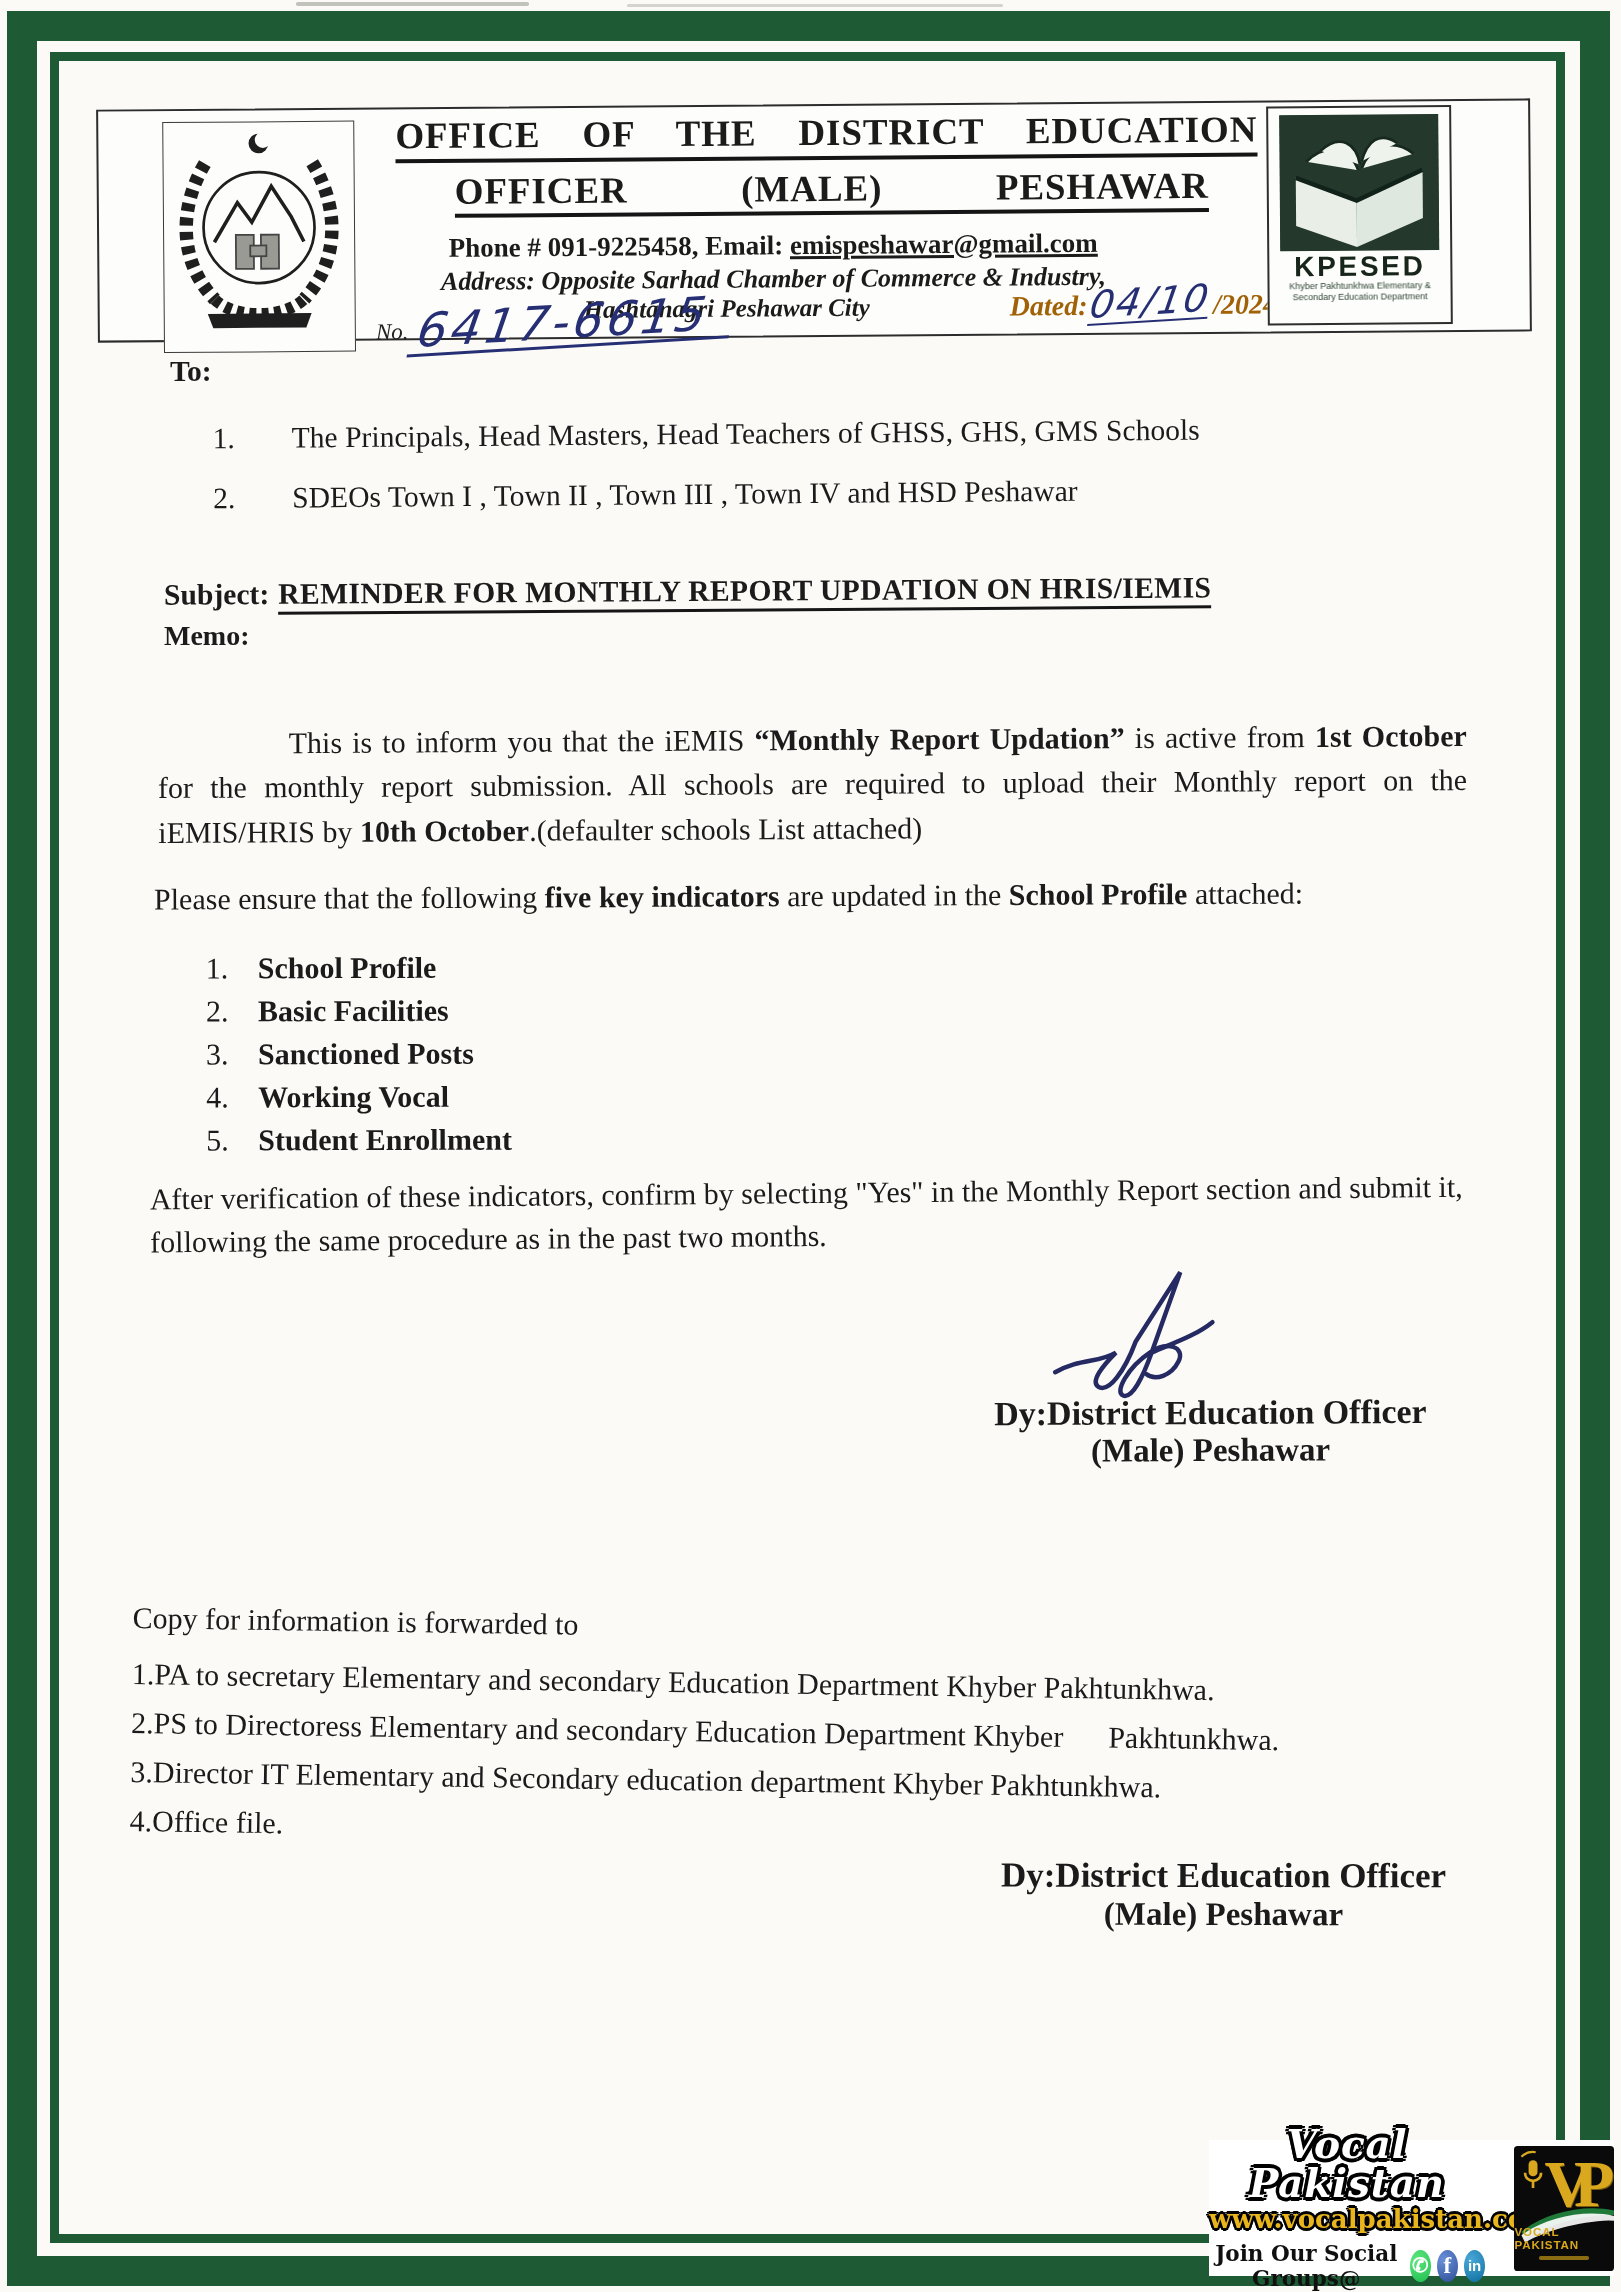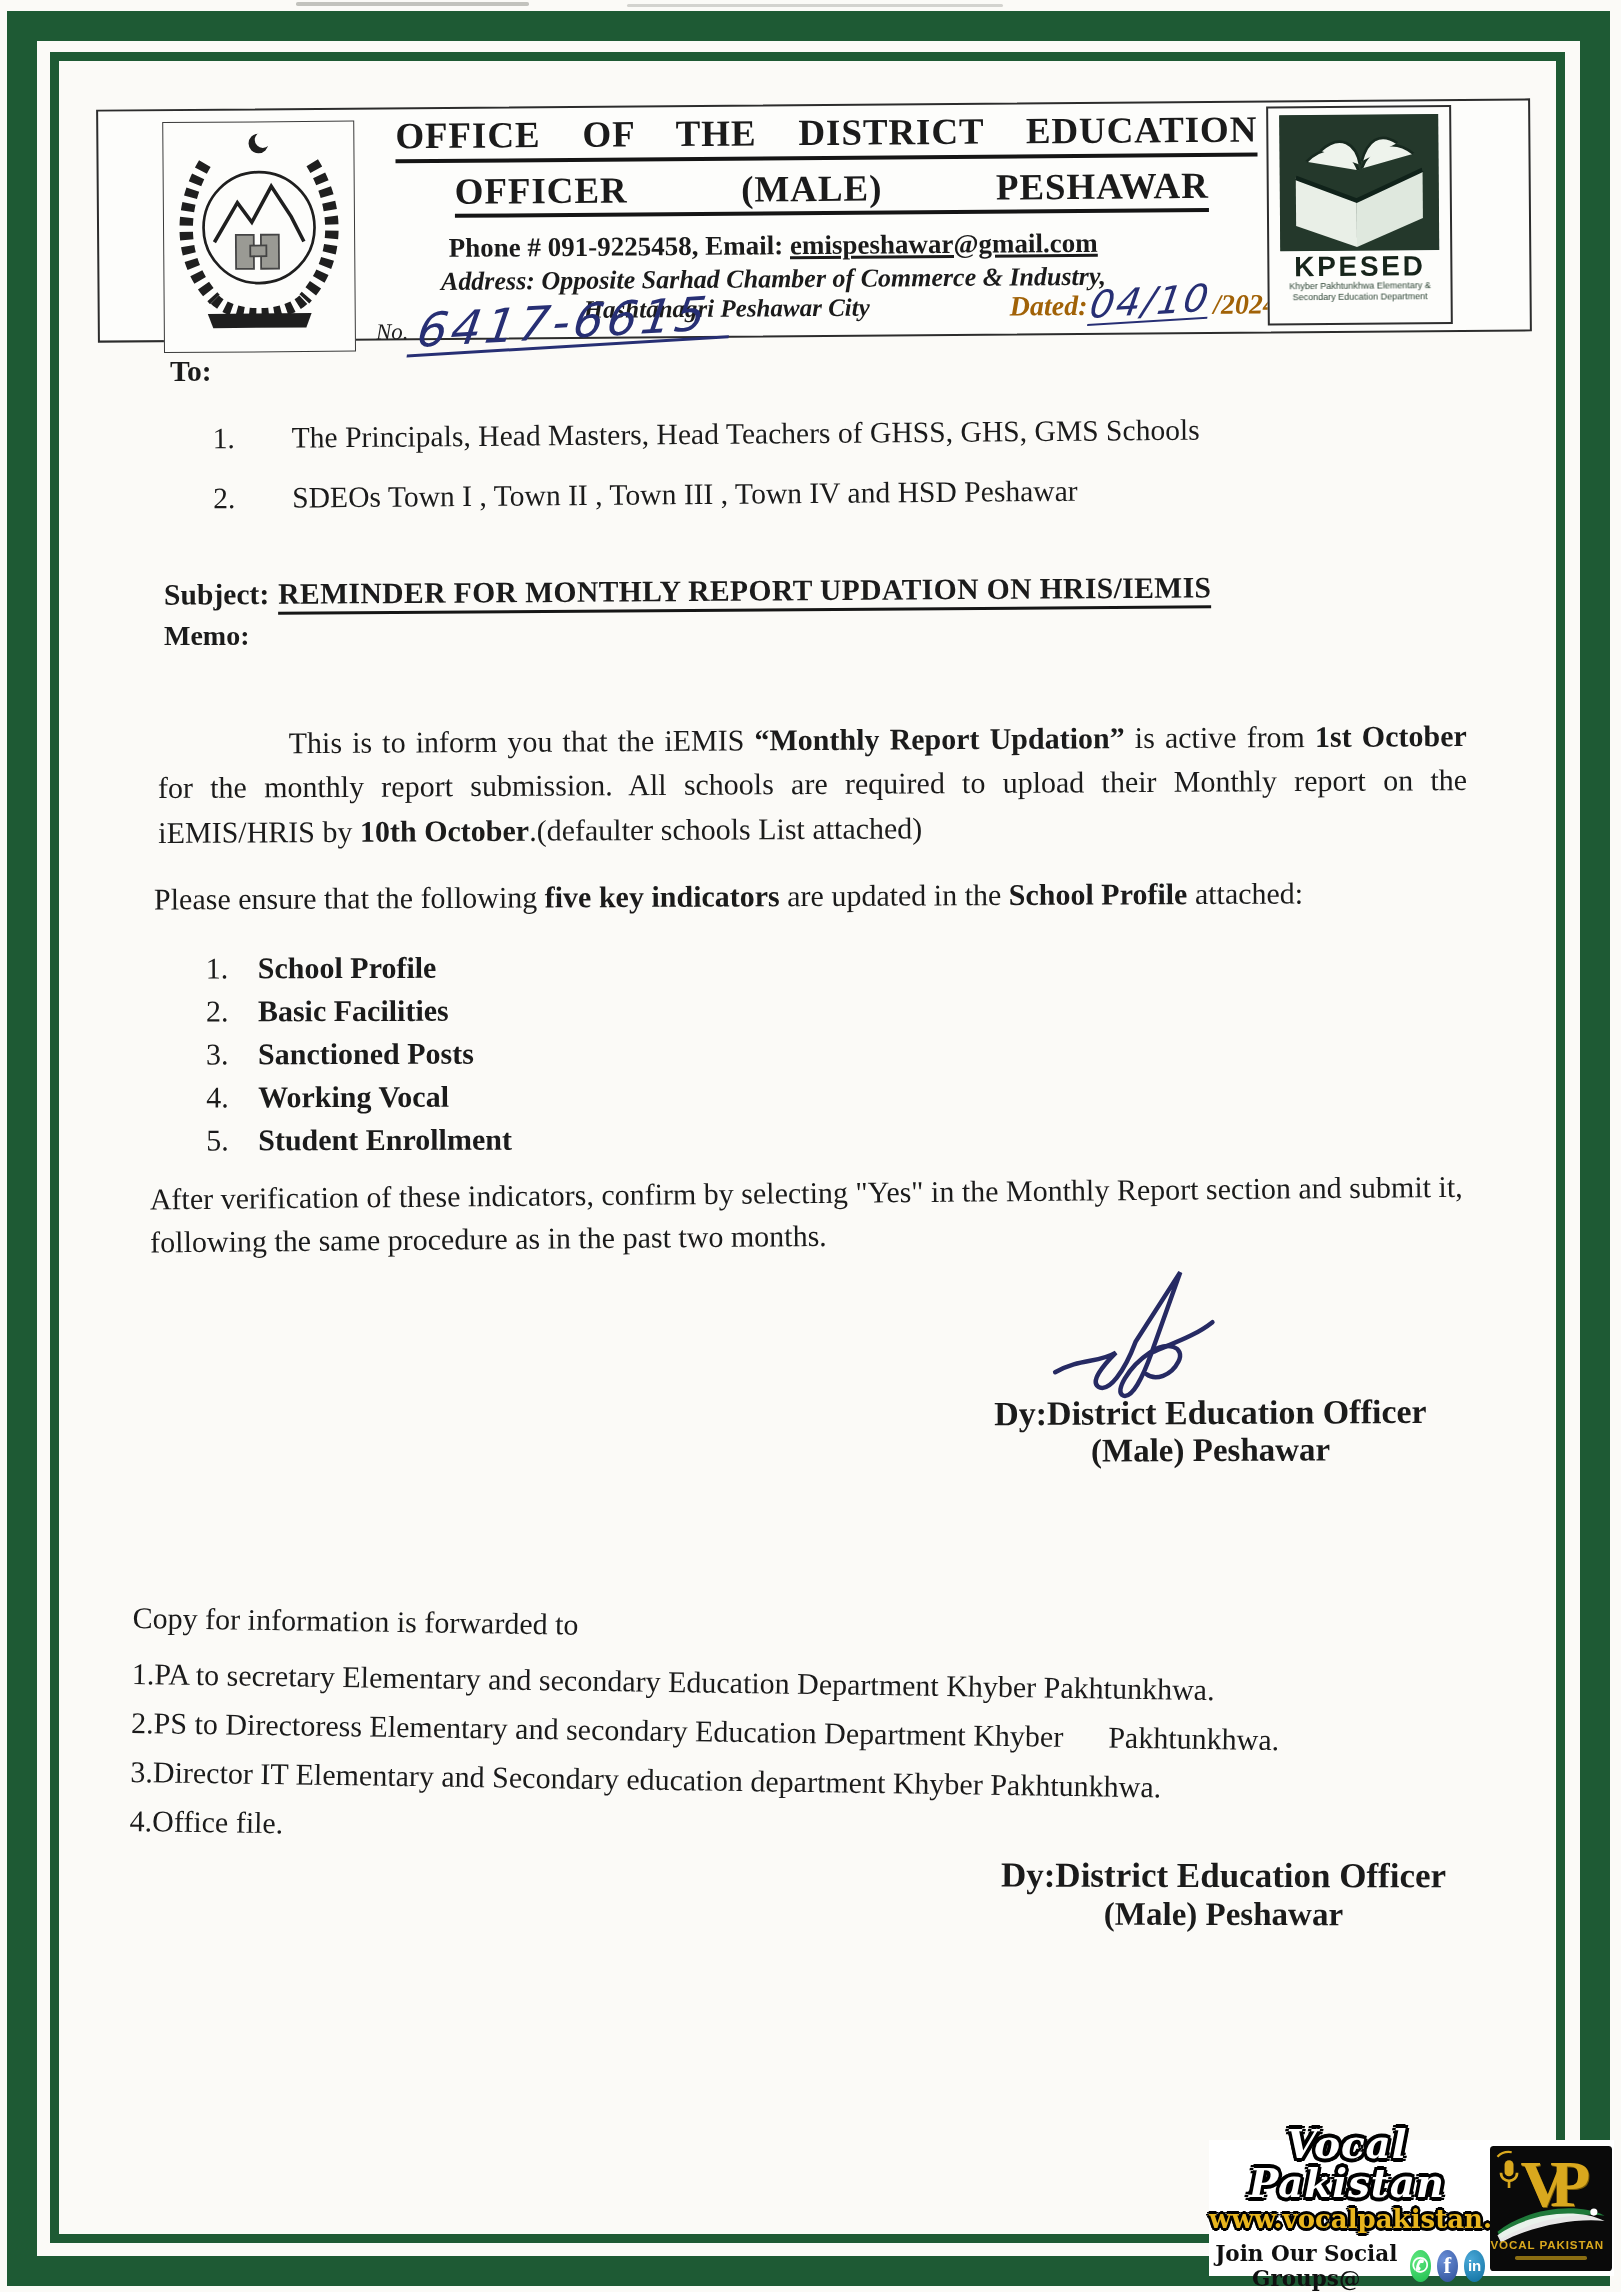--- a/index.html
+++ b/index.html
@@ -70,21 +70,21 @@
   .sig1{left:924px;top:1394px;font-size:34px;transform:rotate(-0.3deg);}
   .signatory .line2{font-size:33px;}
   .cc-block{left:133px;top:1601px;width:1415px;transform:rotate(0.85deg);transform-origin:left top;}
   .cc-heading{font-size:30px;margin-bottom:14.3px;}
   .cc-item{font-size:30px;line-height:49px;white-space:pre-wrap;}
   .sig2{left:937px;top:1856px;font-size:35px;transform:rotate(0.1deg);}
 
   
   .branding{
     left:1209px;top:2140px;width:405px;height:136px;background:#ffffff;z-index:6;
-    display:flex;align-items:center;
+    display:flex;align-items:center;gap:24px;
   }
   .brand-texts{width:276px;text-align:center;}
   .brand-name{
     font-family:"DejaVu Serif", serif;font-style:italic;font-weight:bold;font-size:39px;line-height:1.0;
     color:#ffffff;
     text-shadow:-2.7px -2.7px 0 #000,2.7px -2.7px 0 #000,-2.7px 2.7px 0 #000,2.7px 2.7px 0 #000,0 -3.6px 0 #000,0 3.6px 0 #000,-3.6px 0 0 #000,3.6px 0 0 #000;
     letter-spacing:0.9px;
   }
   .brand-url{
     font-family:"DejaVu Serif", serif;font-weight:bold;font-size:26px;line-height:1.25;

